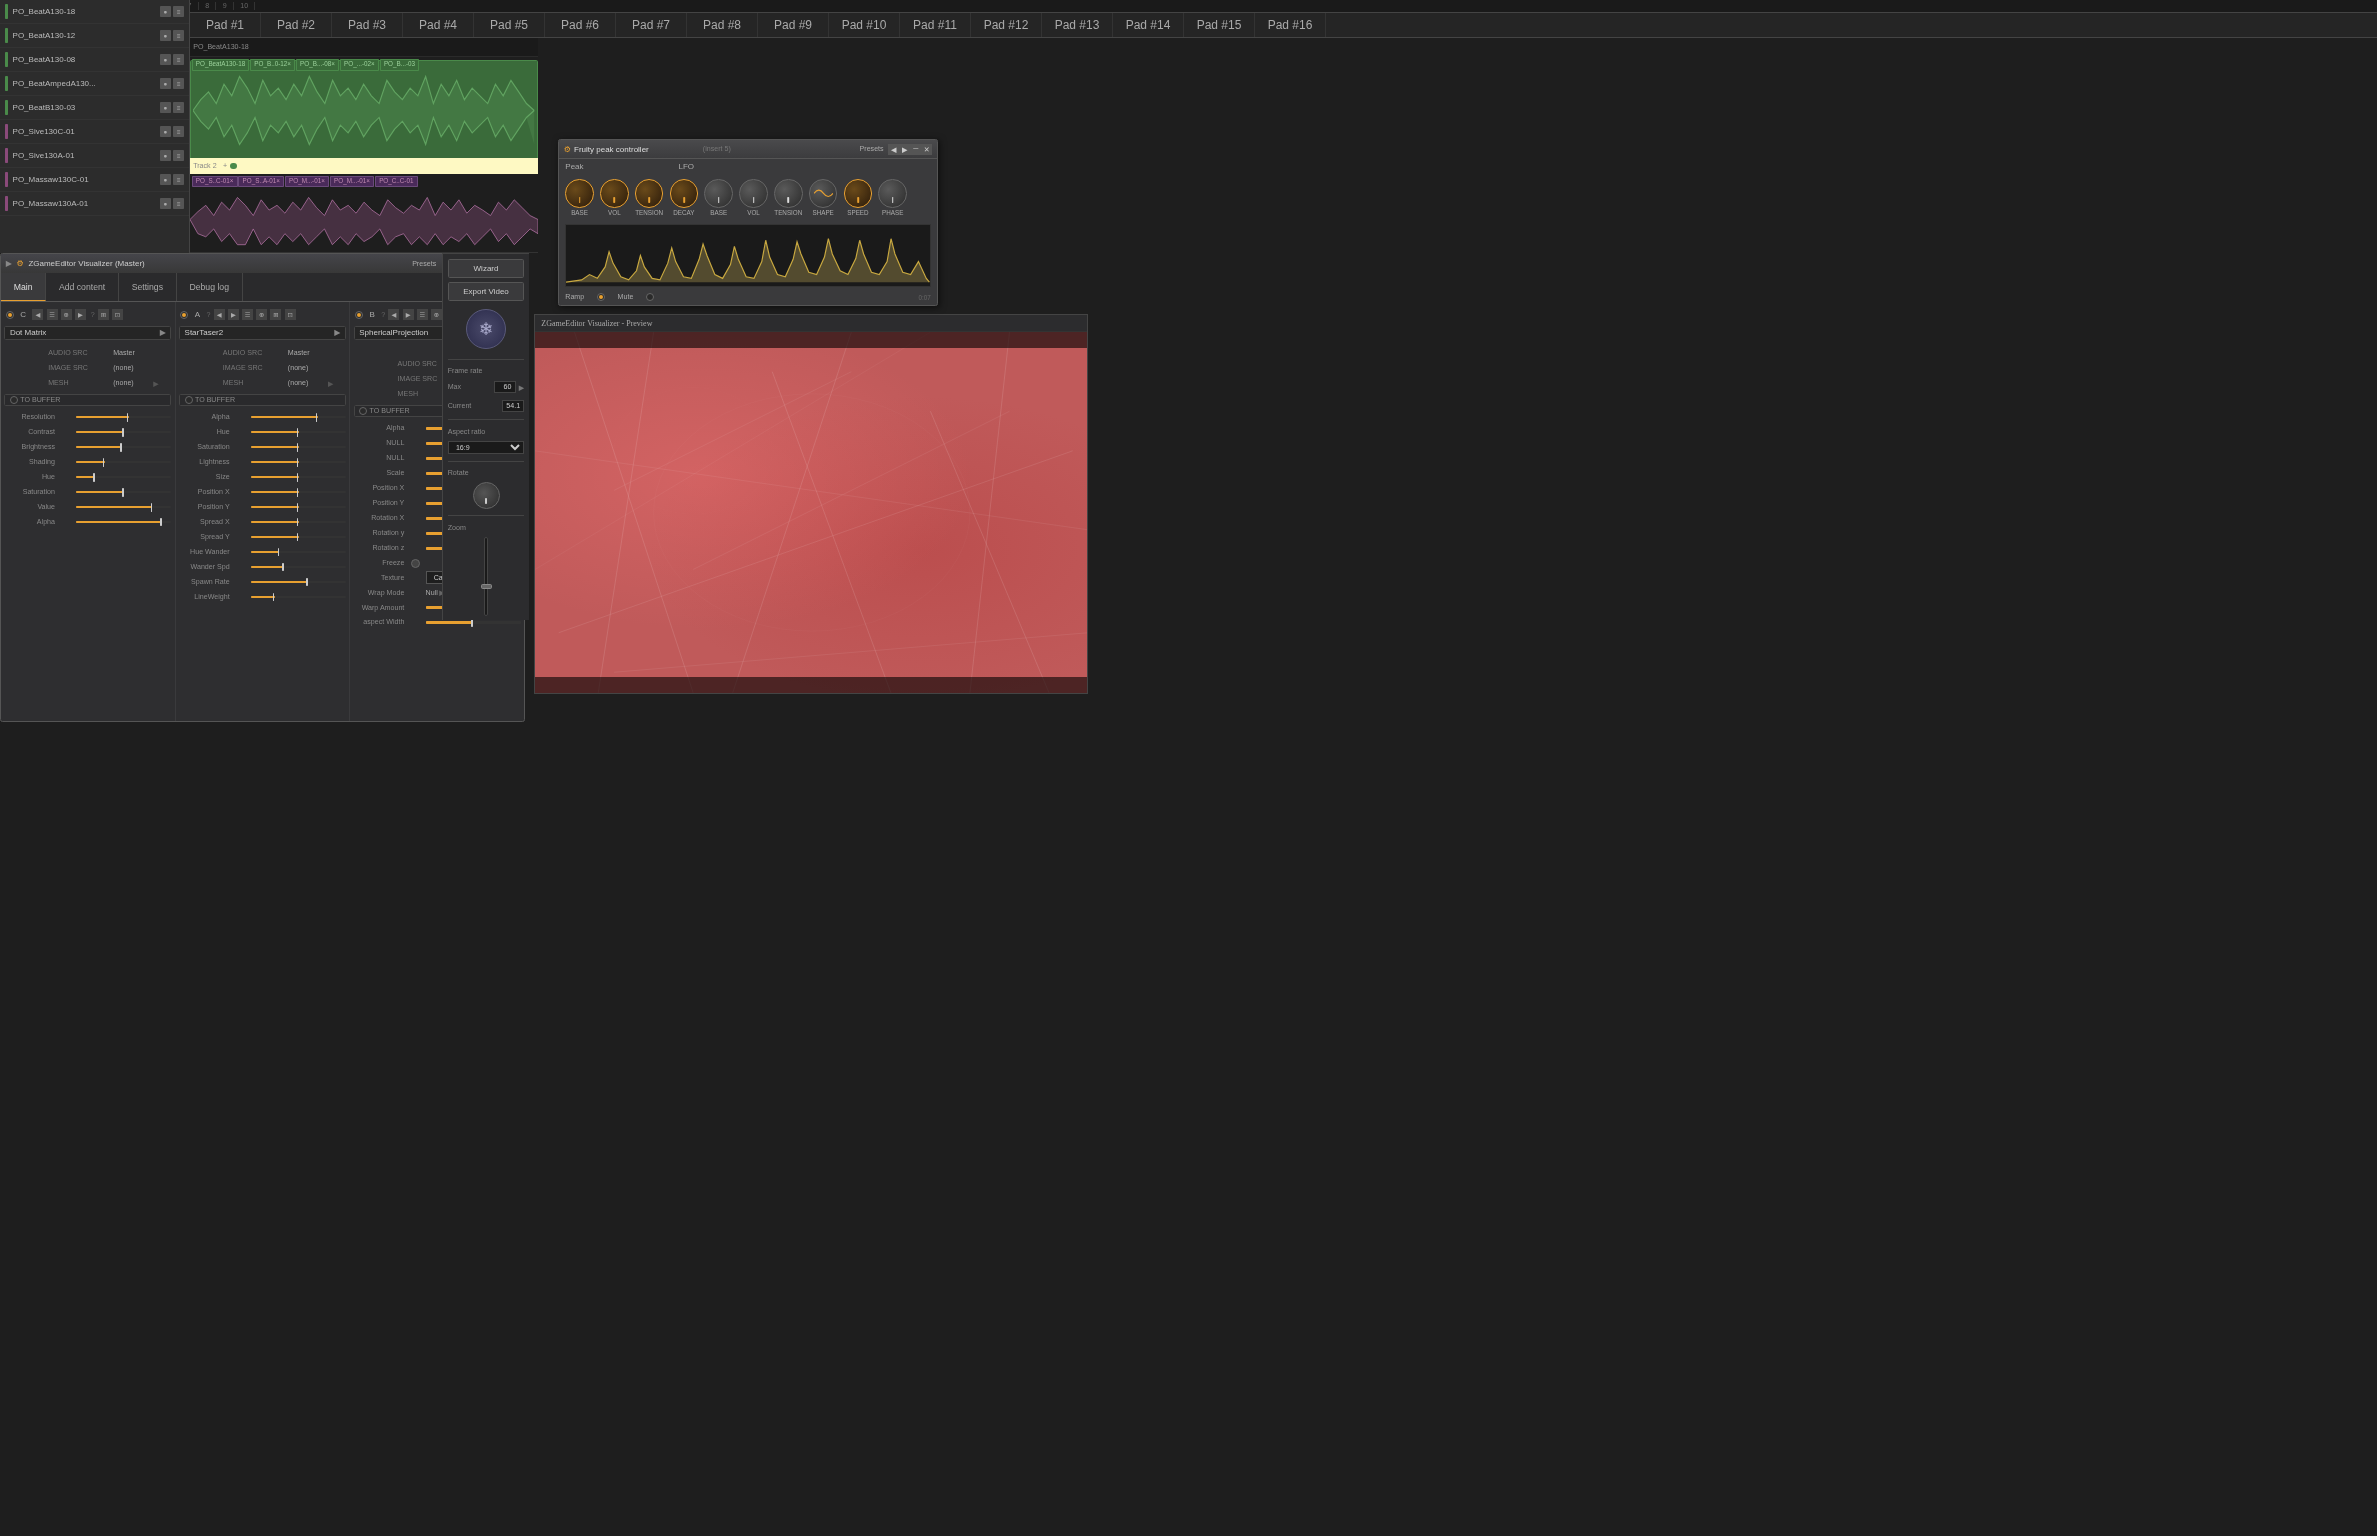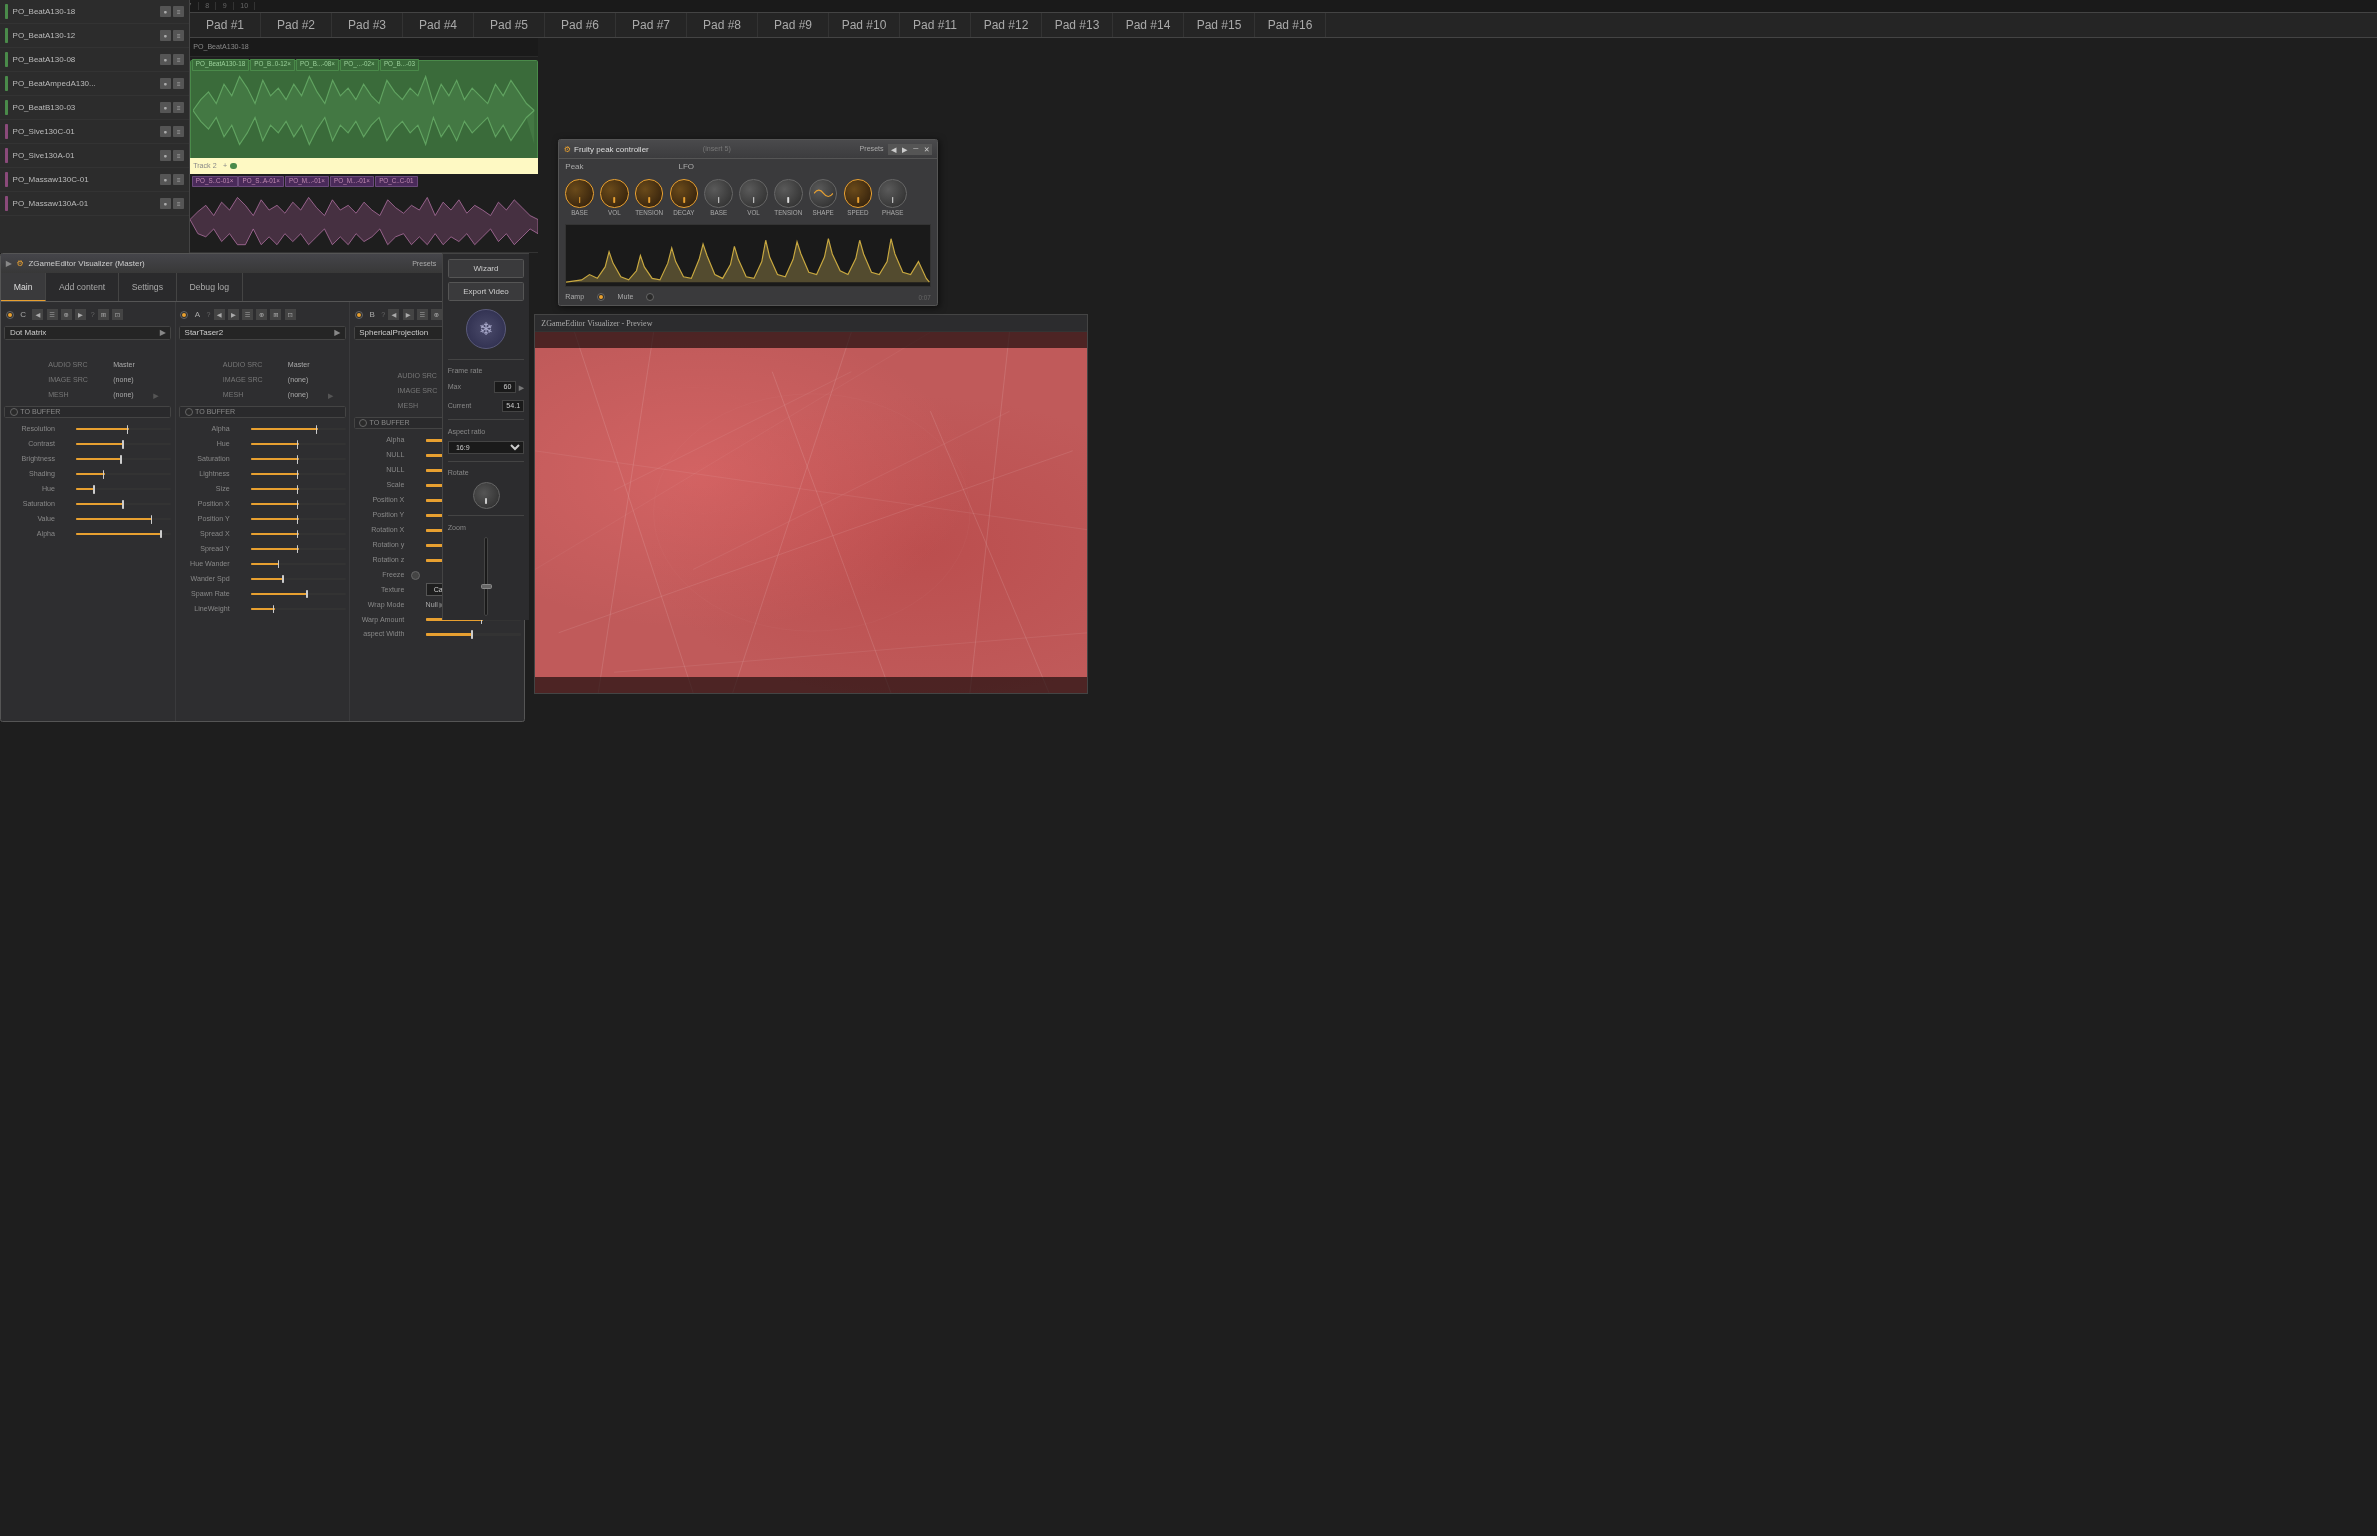--- a/index.html
+++ b/index.html
@@ -344,21 +344,21 @@
       display: flex; align-items: center; justify-content: center;
     }
 
     .preset-bar {
       background: #252525;
       border: 0.8px solid #444;
       border-radius: 1.6px;
       padding: 1.6px 4.7px;
       font-size: 8px;
       color: #ccc;
-      margin-bottom: 21px;
+      margin-bottom: 9px;
       display: flex;
       align-items: center;
       justify-content: space-between;
     }
     .preset-arrow { color: #888; cursor: pointer; }
 
     .src-row {
       display: flex;
       align-items: flex-start;
       height: 14.2px;

